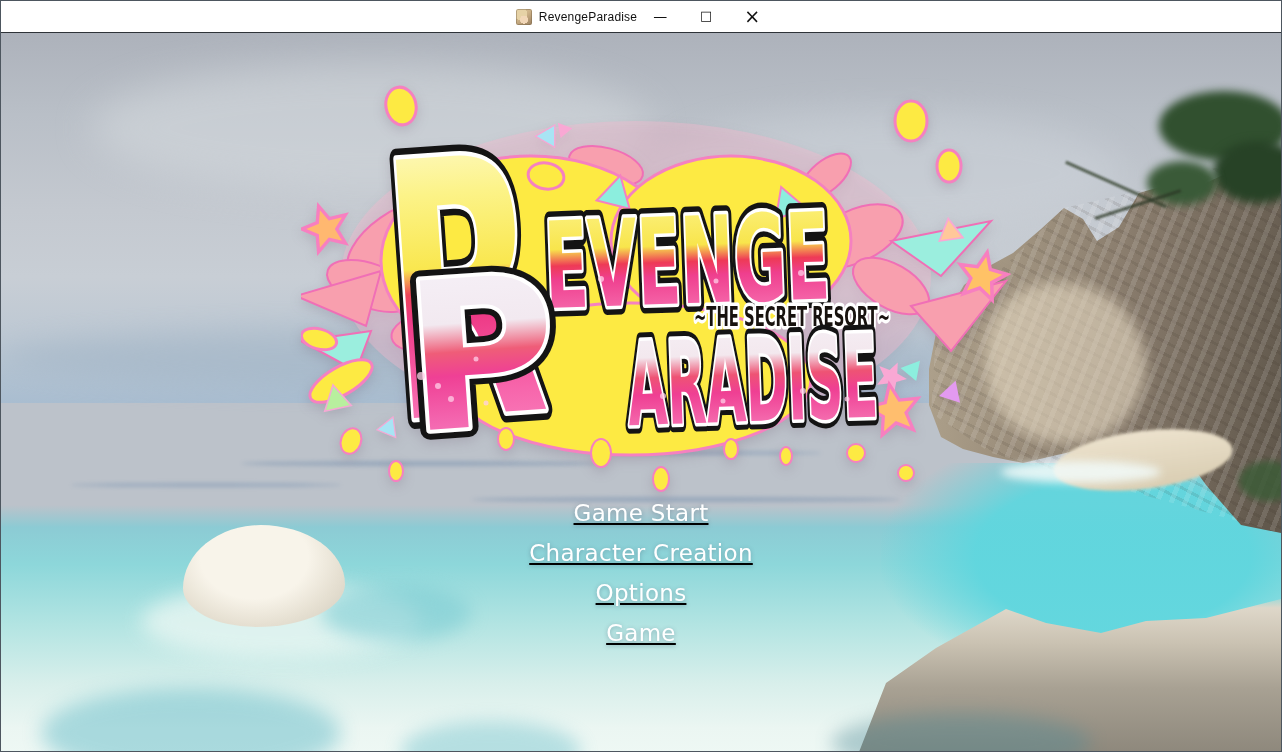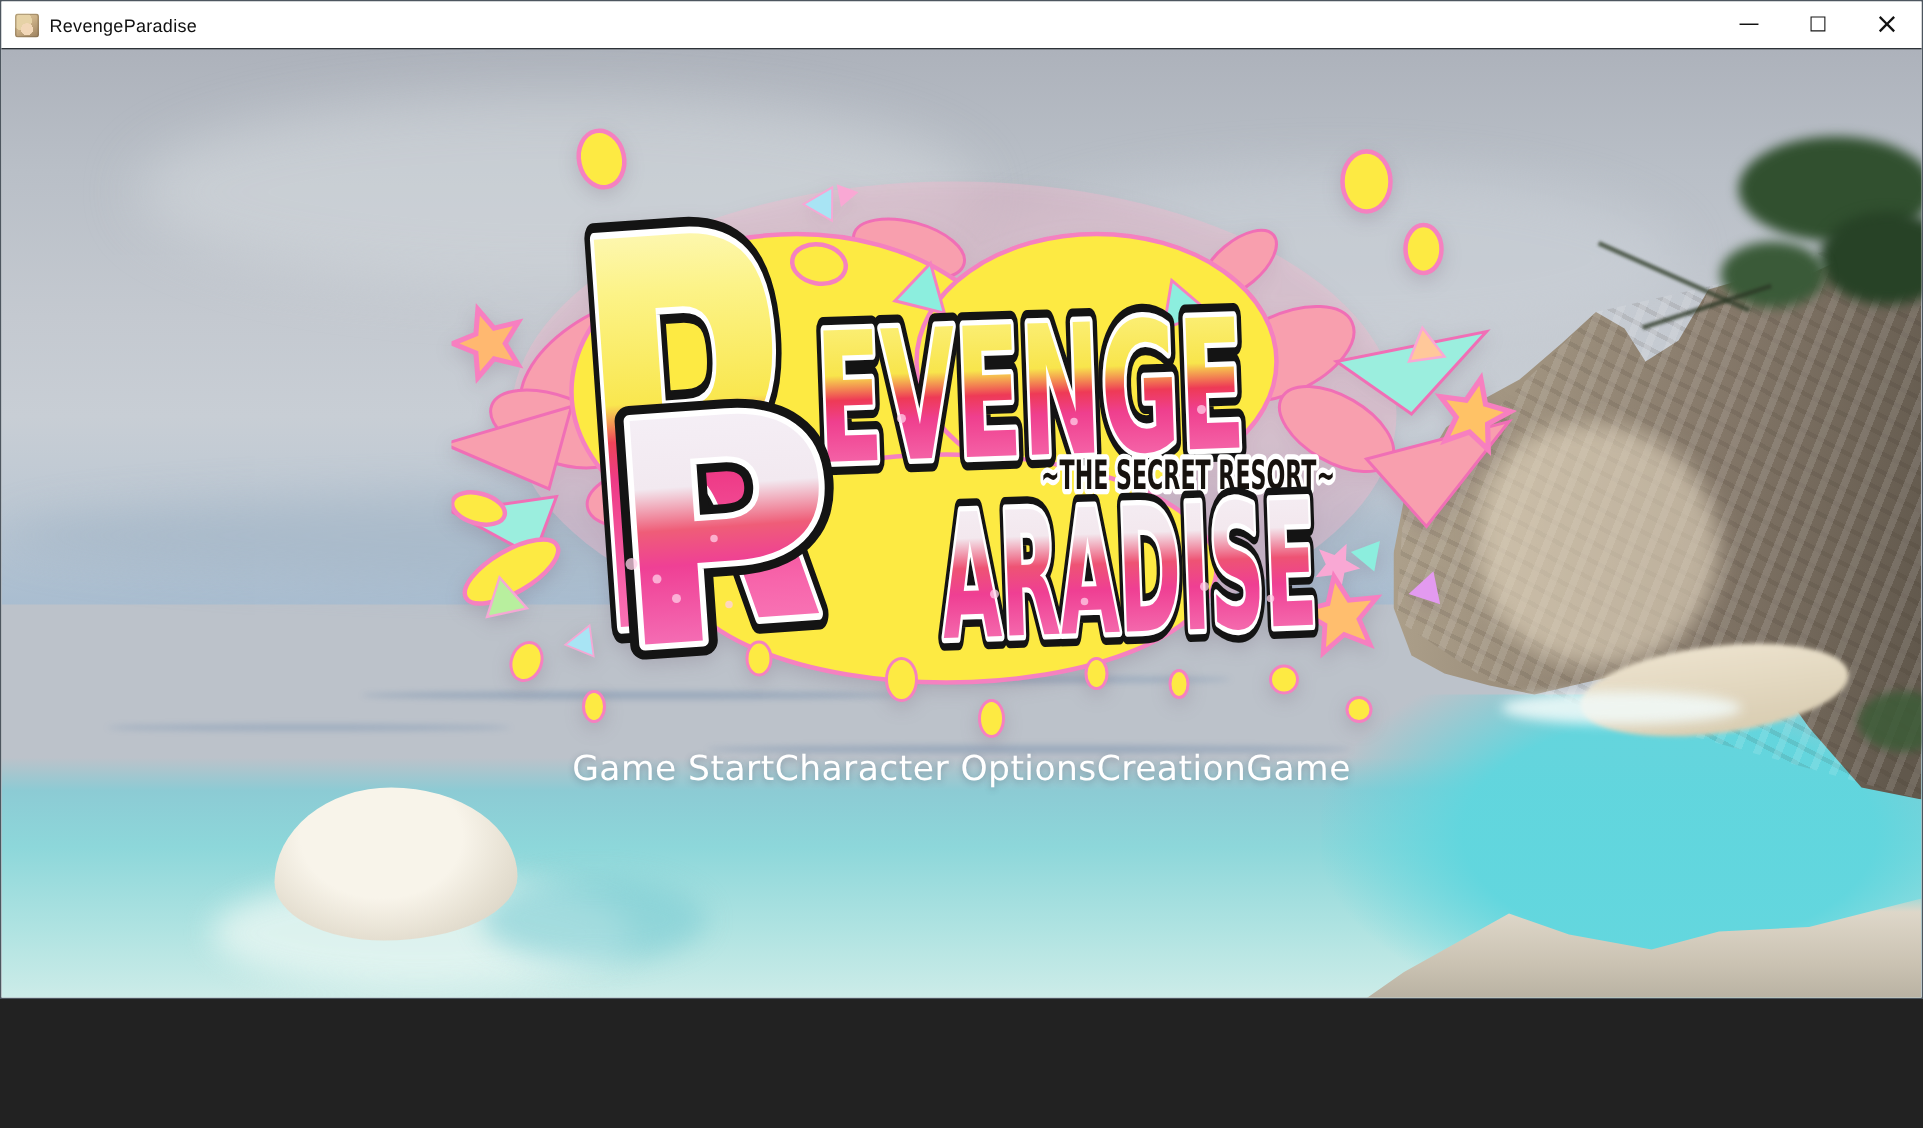--- a/index.html
+++ b/index.html
@@ -1,19 +1,19 @@
 <!DOCTYPE html>
 <html><head>
 <meta charset="utf-8">
 <style>
   * { margin:0; padding:0; box-sizing:border-box; }
   html,body { width:1282px; height:752px; overflow:hidden; background:#222;
               font-family:"Liberation Sans", sans-serif; cursor:default; }
-  .window { width:1282px; height:666px; border:1px solid #4d565f; background:#fff;
-            display:flex; flex-direction:column; }
+  .window { width:1282px; height:752px; border:1px solid #4d565f; background:#fff;
+            display:flex; flex-direction:column;align-items:center; }
 
   
   .titlebar { height:31px; background:#ffffff; display:flex; align-items:center; flex:0 0 31px; }
   .app-icon { width:16px; height:16px; margin-left:9px; border-radius:2px;
     background:
       radial-gradient(circle at 50% 66%, #f2d7b8 0 30%, rgba(0,0,0,0) 31%),
       radial-gradient(circle at 30% 30%, #e6d2a6 0 40%, rgba(0,0,0,0) 41%),
       linear-gradient(145deg,#d9c79c 0%,#cdb288 45%,#9a7f5e 100%);
     box-shadow:inset 0 0 0 1px rgba(120,100,70,.45); }
   .title-text { font-size:12px; color:#111; margin-left:7px; letter-spacing:.2px; }
@@ -95,21 +95,21 @@
     border-radius:50%; filter:blur(10px); }
   .whiterock-teal { left:320px; top:552px; width:150px; height:56px; background:#7ecdd4; opacity:.6;
     border-radius:50%; filter:blur(9px); }
 
   
   .logo-svg { position:absolute; left:300px; top:48px; width:710px; height:415px;
               filter:drop-shadow(0 4px 6px rgba(90,60,90,.18)); }
 
   
   .menu { position:absolute; left:50%; top:460px; transform:translateX(-50%);
-          display:flex; flex-direction:row; align-items:center; z-index:30; }
+          display:flex; flex-direction:column; align-items:center; z-index:30;text-decoration:underline; }
   .menu-item { height:40px; line-height:40px; font-size:23px; color:#ffffff; white-space:nowrap;
     font-family:"DejaVu Sans", sans-serif; letter-spacing:.3px; cursor:pointer;
     text-shadow:0 1px 4px rgba(70,100,120,.45); }
 </style>
 </head>
 <body>
 
 <div class="window">
 
   <div class="titlebar">
@@ -304,19 +304,19 @@
           <circle cx="185" cy="322" r="2.5"></circle>
         <circle cx="362" cy="315" r="3"></circle>
           <circle cx="422" cy="320" r="2.5"></circle>
           <circle cx="502" cy="310" r="3"></circle>
           <circle cx="546" cy="318" r="2.5"></circle>
       </g>
     </svg>
 
     <div class="menu">
       <div class="menu-item">Game Start</div>
-      <div class="menu-item">Character Options</div>
-      <div class="menu-item">Creation</div>
+      <div class="menu-item">Character Creation</div>
+      <div class="menu-item">Options</div>
       <div class="menu-item">Game</div>
     </div>
 
   </div>
 </div>
 
 </body></html>

